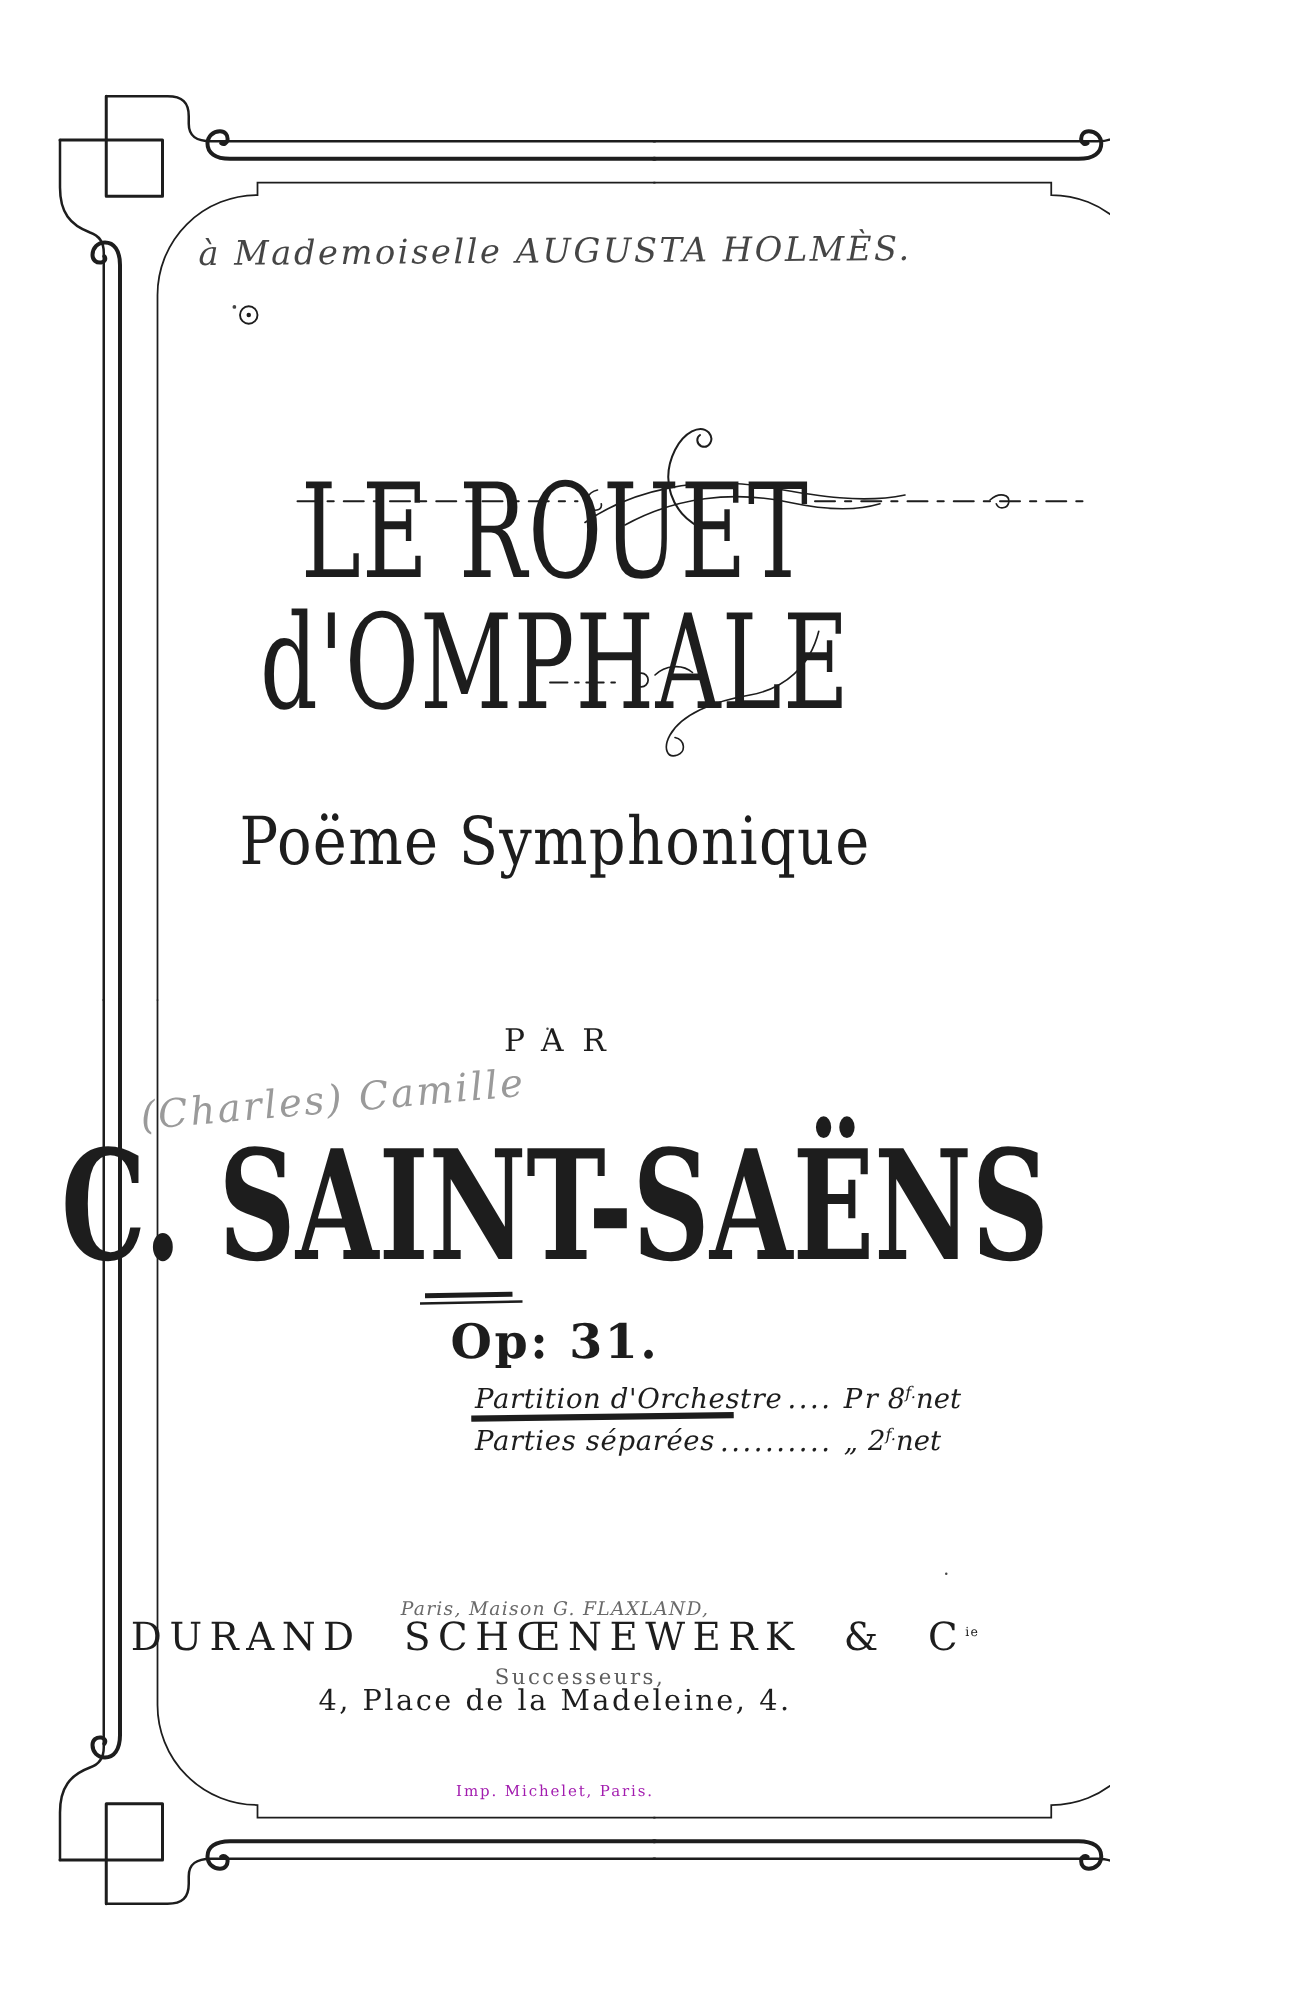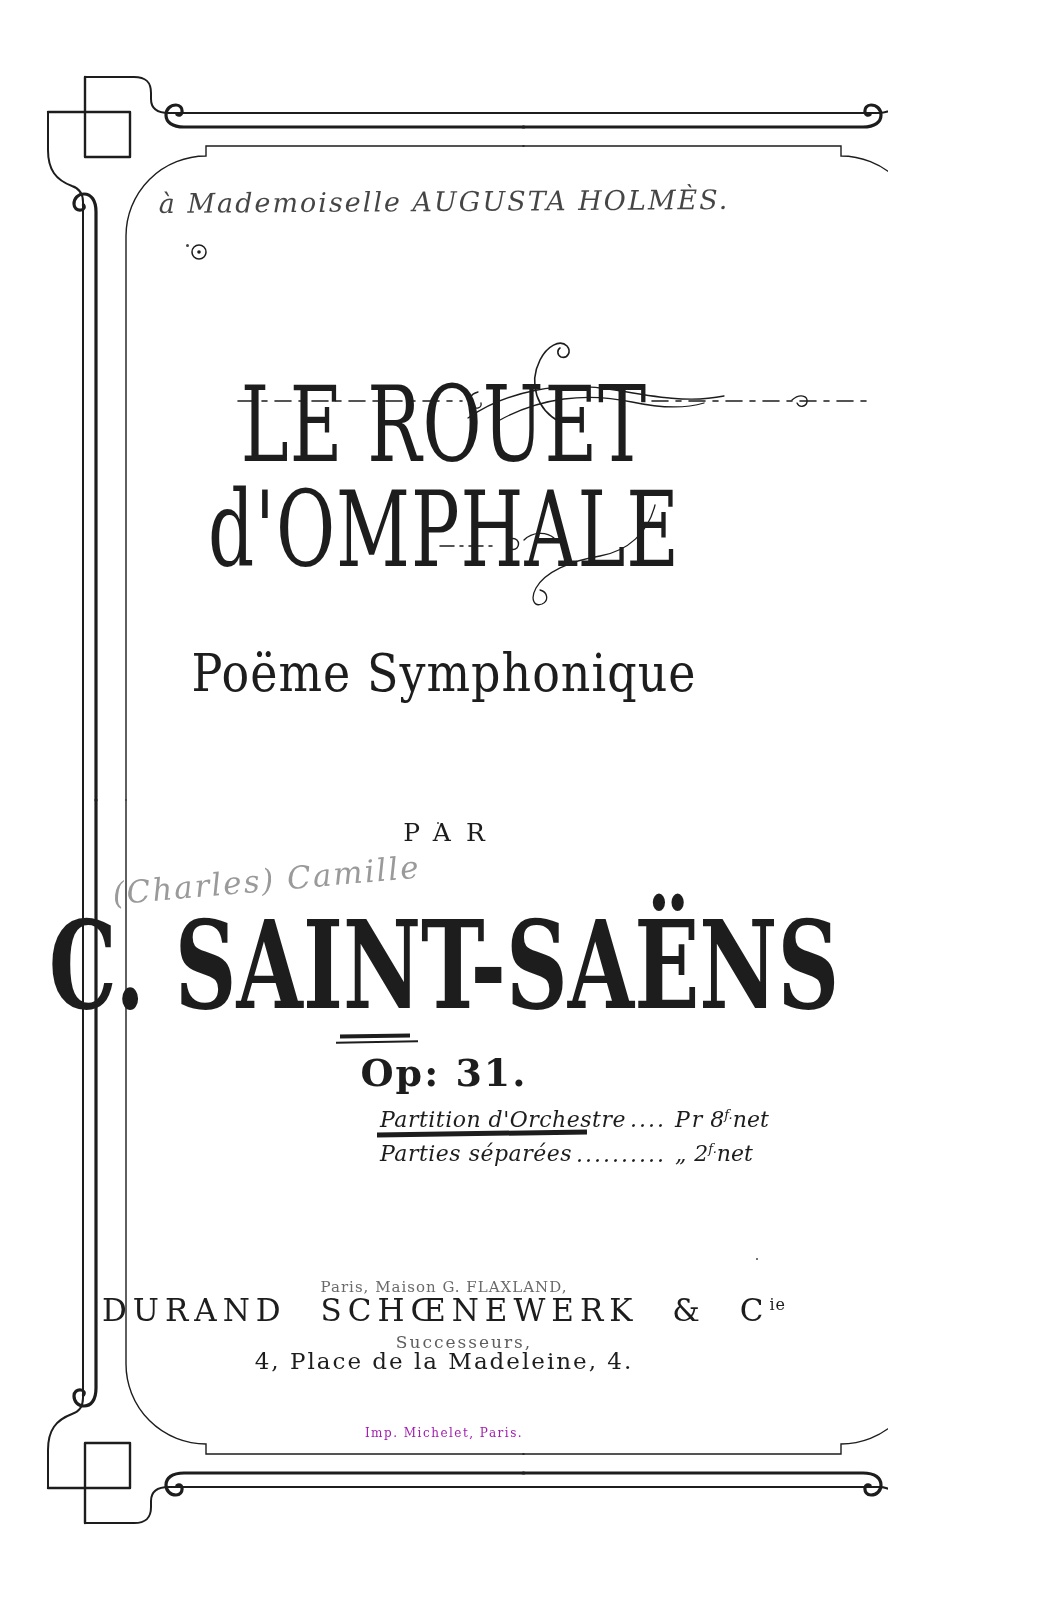--- a/index.html
+++ b/index.html
@@ -19,23 +19,23 @@
     color:#9a9a9a;transform:rotate(-5deg);letter-spacing:2px;white-space:nowrap;}
   .composer{top:918px;font-size:95px;line-height:1;font-weight:bold;transform:scale(.9,1.28);transform-origin:50% 50%;}
   .opus{top:1050px;font-size:38px;font-weight:bold;letter-spacing:2px;}
 
   .prices{position:absolute;left:380px;top:1100px;font-size:22px;font-style:italic;line-height:29px;white-space:nowrap;}
   .prices .lbl{letter-spacing:.5px;}
   .prices .leader{letter-spacing:2px;padding:0 6px 0 4px;text-align:right;}
   .prices .sup{font-size:13px;vertical-align:super;}
   .rule{position:absolute;background:#1d1d1d;}
 
-  .pub1{top:1278px;font-size:15px;color:#6a6a6a;letter-spacing:1px;}
+  .pub1{top:1278px;font-size:15px;font-style:italic;color:#6a6a6a;letter-spacing:1px;}
   .pubname{top:1292px;font-size:31px;letter-spacing:6px;word-spacing:18px;}
-  .pubname .sup{font-size:16px;vertical-align:super;letter-spacing:1px;}
+  .pubname .sup{font-size:10px;vertical-align:super;letter-spacing:1px;}
   .pub3{top:1332px;font-size:17px;color:#5e5e5e;letter-spacing:2px;margin-left:40px;}
   .pubaddr{top:1348px;font-size:23px;letter-spacing:2px;}
   .pubrights{top:1374px;font-size:14px;font-style:italic;color:#6a6a6a;letter-spacing:1px;}
   .imprint{top:1426px;font-size:12px;color:#a21caf;letter-spacing:1.5px;text-align:center;}
 
   .speck{position:absolute;background:#444;border-radius:50%;}
 </style>
 </head>
 <body>
 

